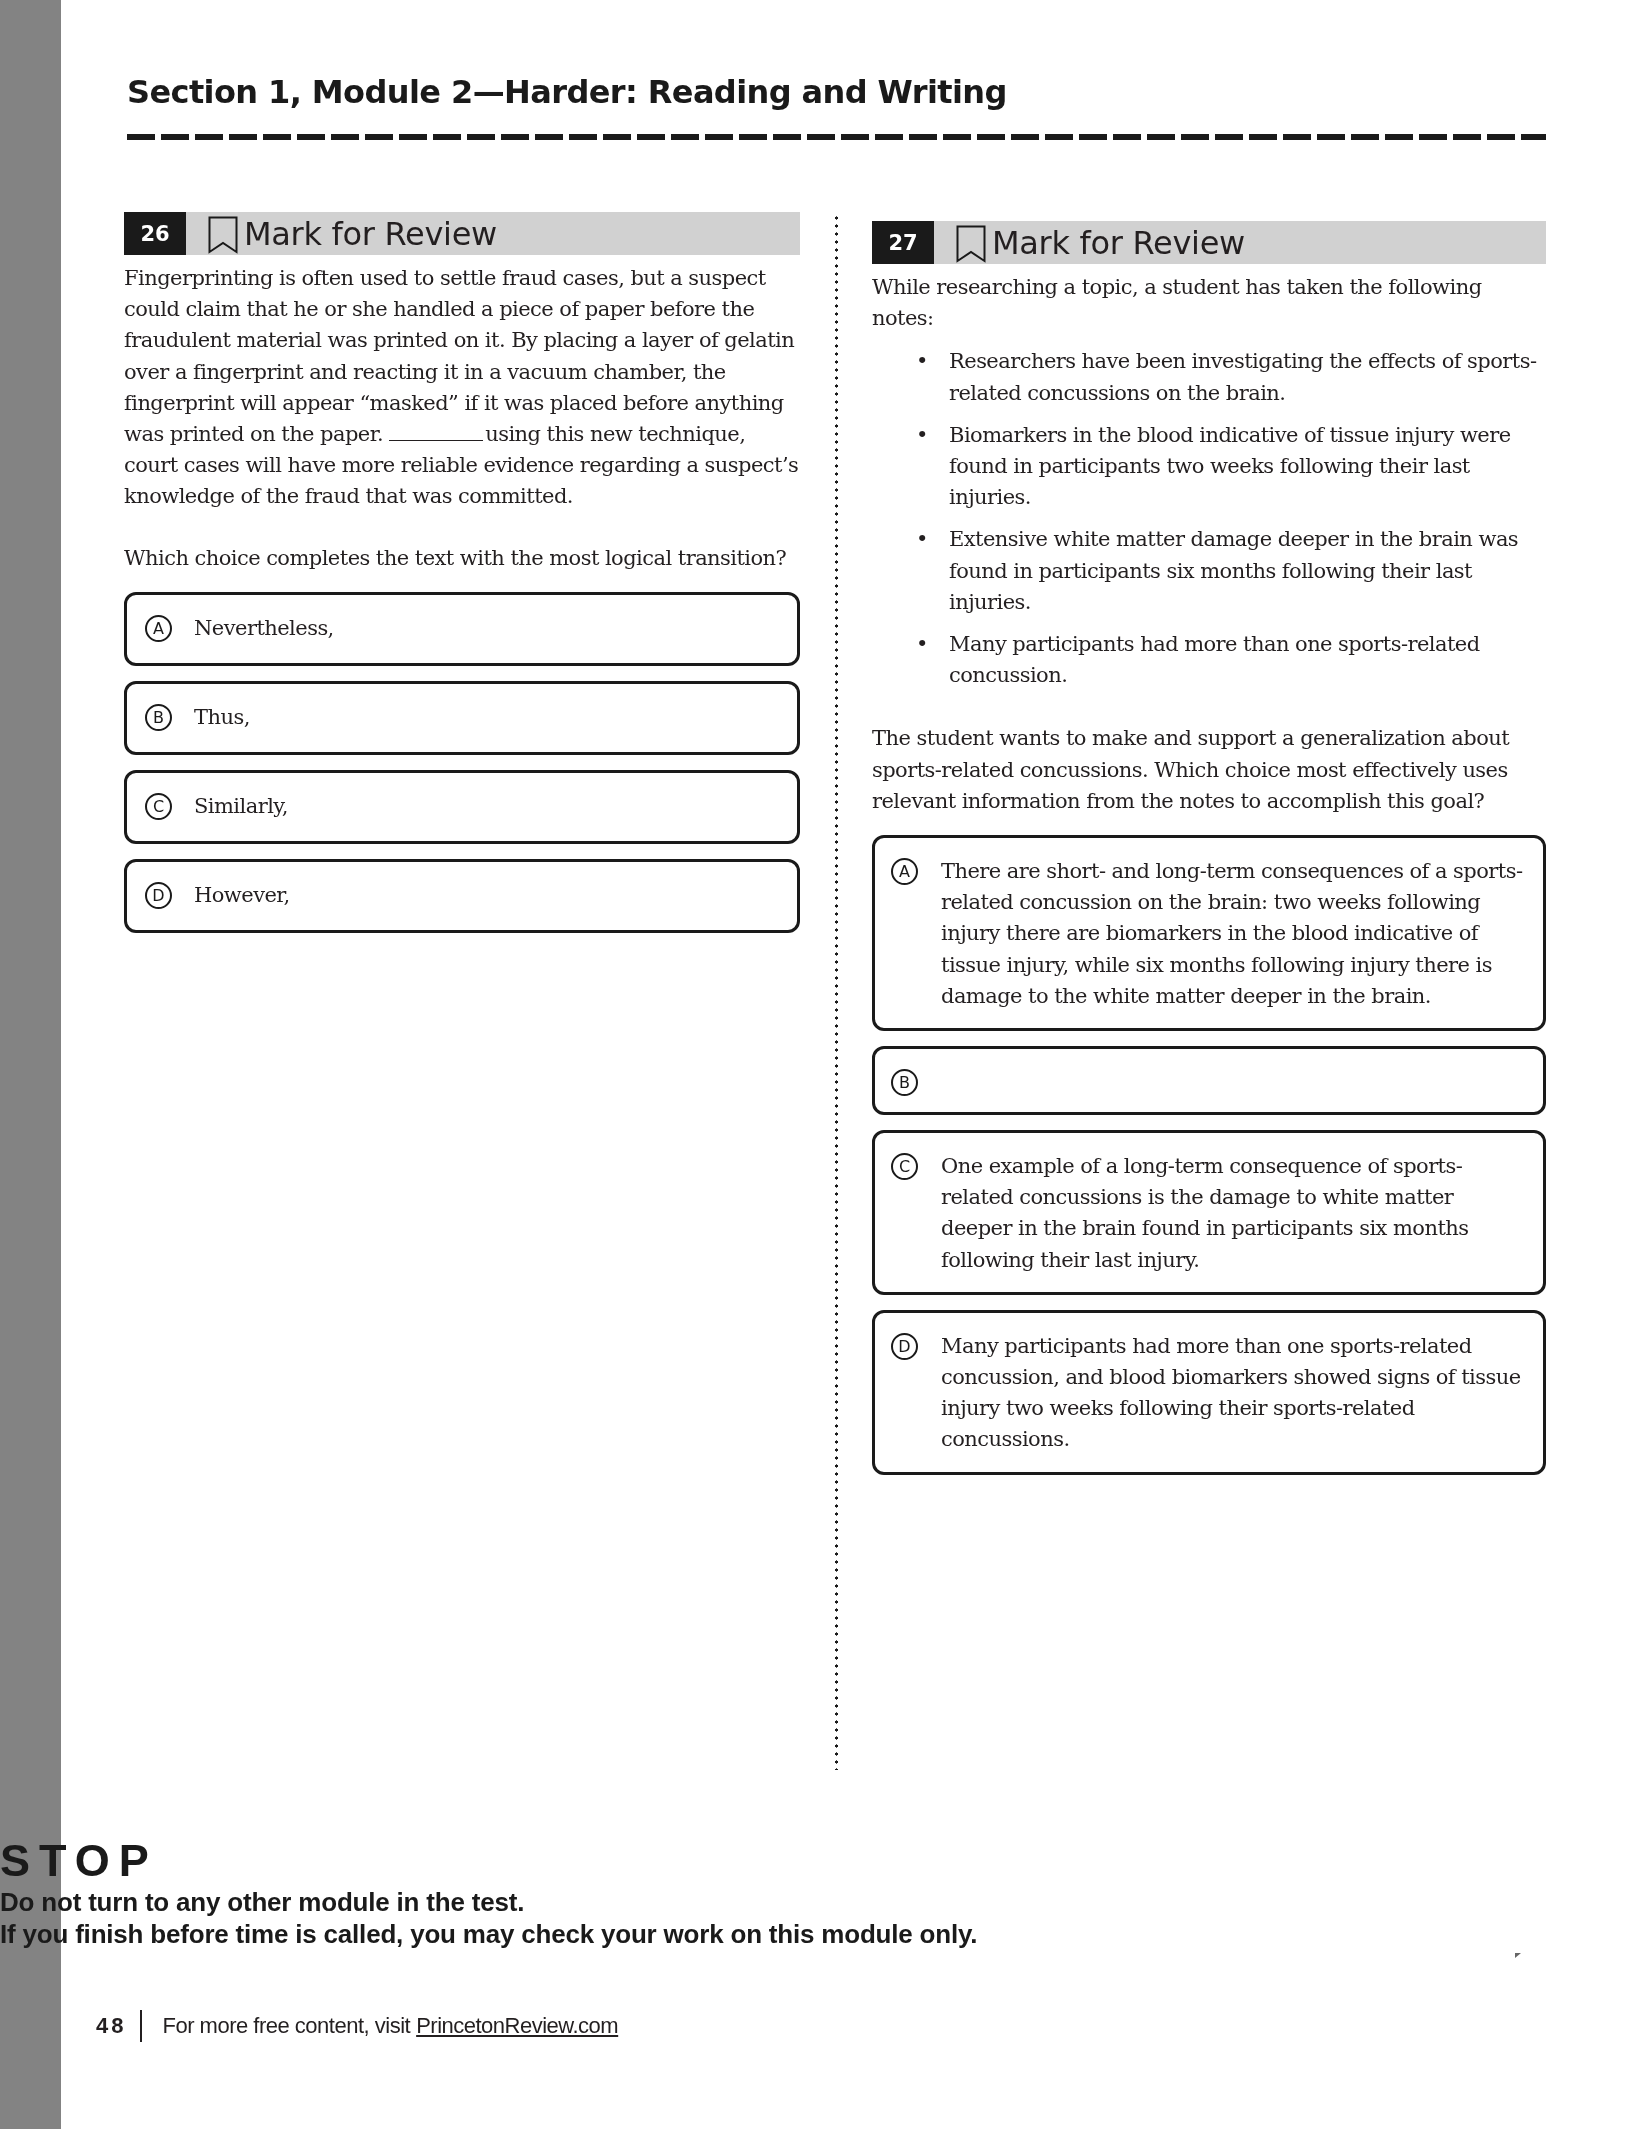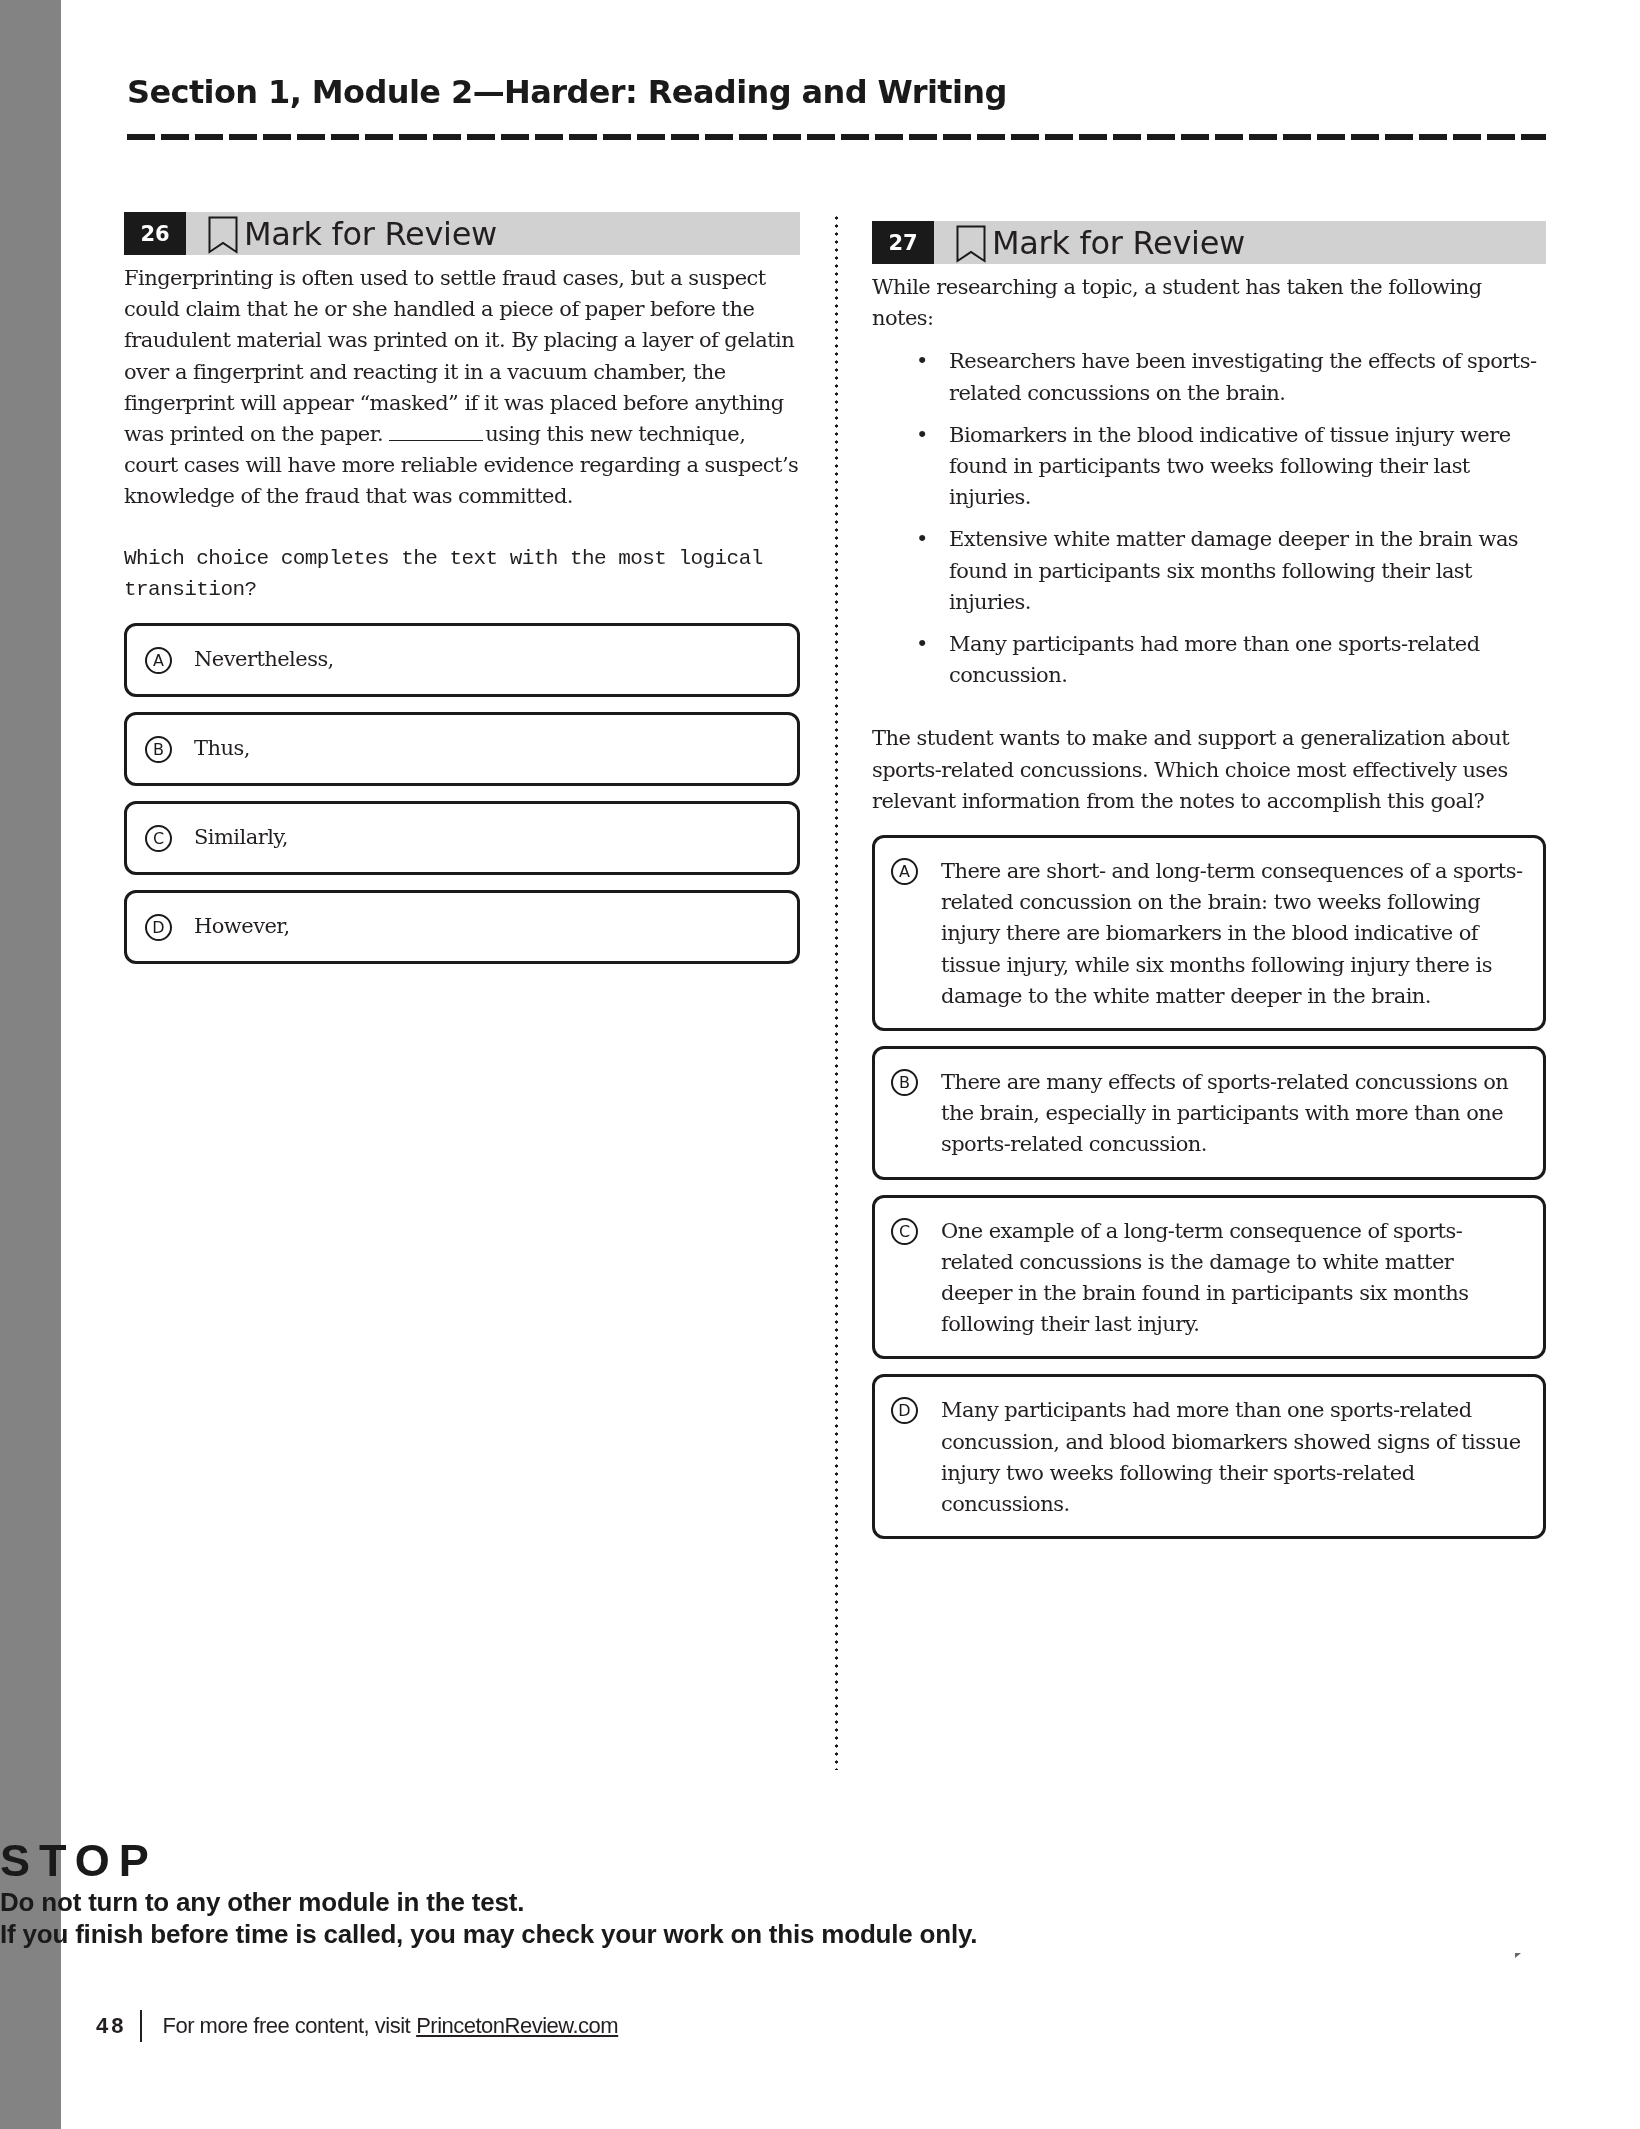--- a/index.html
+++ b/index.html
@@ -36,21 +36,21 @@
   .mark-label {
     margin-left: 6px; font-family: "DejaVu Sans", sans-serif; font-size: 32px; color: #231f20;
     letter-spacing: -0.3px;
   }
   .serif {
     font-family: "DejaVu Serif", serif; font-size: 21px; line-height: 31.2px;
     color: #231f20; letter-spacing: -0.55px;
   }
   .passage { margin: 8px 0 0 0; }
   .blank { display: inline-block; width: 94px; border-bottom: 1.5px solid #231f20; height: 20px; vertical-align: baseline; margin-right: 2px; }
-  .question { margin-top: 30px; font-family: Liberation Mono, monospace; }
+  .question { margin-top: 30px; }
   .choices { margin-top: 18px; }
   .choice {
     border: 3px solid #1a1a1a; border-radius: 12px; box-sizing: border-box;
     display: flex; align-items: flex-start; margin-bottom: 15px; background: #fff;
   }
   .col-left .choice { height: 74px; align-items: center; padding-left: 18px; }
   .col-right .choice { padding: 18px 18px 16px 16px; }
   .letter {
     flex: 0 0 auto; width: 27px; height: 27px; border: 2px solid #1a1a1a; border-radius: 50%;
     box-sizing: border-box; display: flex; align-items: center; justify-content: center;
@@ -144,21 +144,20 @@
     <li><span class="bullet">•</span><span>Many participants had more than one sports-related concussion.</span></li>
   </ul>
   <div class="serif" style="margin-top:32px">The student wants to make and support a generalization about sports-related concussions. Which choice most effectively uses relevant information from the notes to accomplish this goal?</div>
   <div class="choices">
     <div class="choice">
       <span class="letter">A</span>
       <span class="serif choice-text">There are short- and long-term consequences of a sports-related concussion on the brain: two weeks following injury there are biomarkers in the blood indicative of tissue injury, while six months following injury there is damage to the white matter deeper in the brain.</span>
     </div>
     <div class="choice">
       <span class="letter">B</span>
-      <span class="serif choice-text">There are many effects of sports-related concussions on the brain, especially in participants with more than one sports-related concussion.</span>
     </div>
     <div class="choice">
       <span class="letter">C</span>
       <span class="serif choice-text">One example of a long-term consequence of sports-related concussions is the damage to white matter deeper in the brain found in participants six months following their last injury.</span>
     </div>
     <div class="choice">
       <span class="letter">D</span>
       <span class="serif choice-text">Many participants had more than one sports-related concussion, and blood biomarkers showed signs of tissue injury two weeks following their sports-related concussions.</span>
     </div>
   </div>

